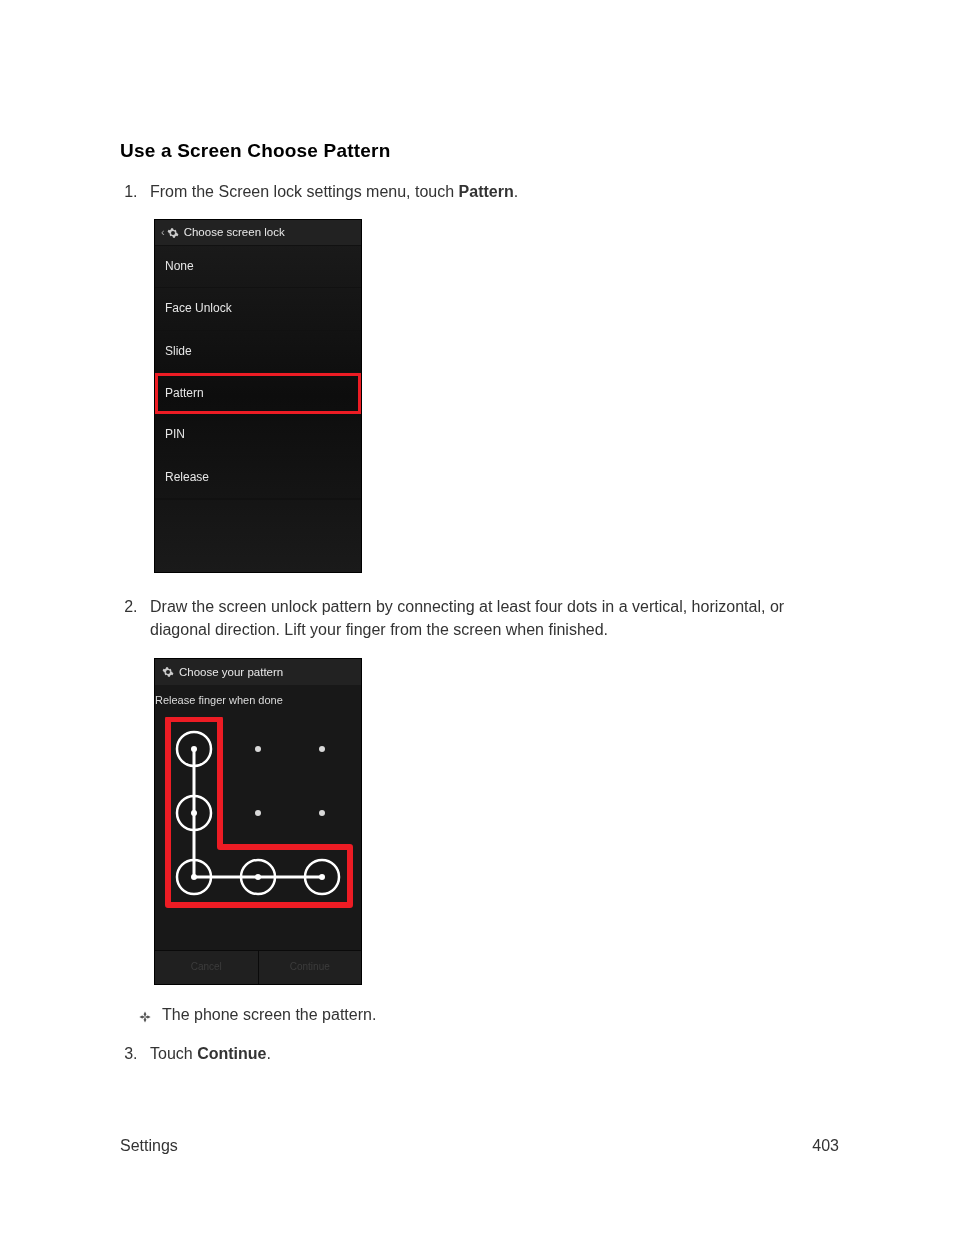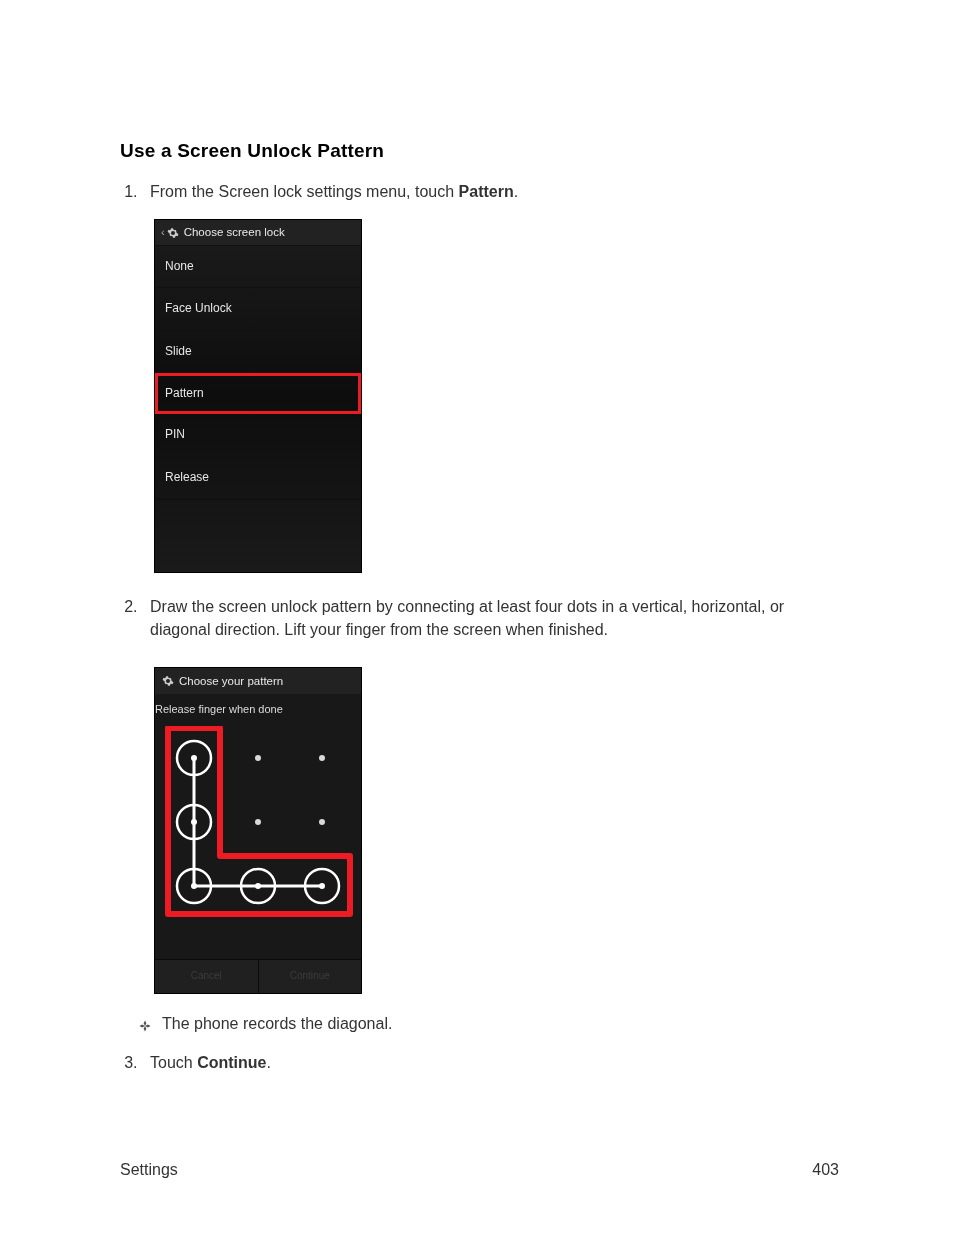--- a/index.html
+++ b/index.html
@@ -85,21 +85,21 @@
   .shot1-footer-pad {
     height: 72px;
     border-top: 1px solid #111;
   }
 
   
   .shot2 {
     width: 206px;
     height: 325px;
     background: #181818;
-    margin: 25px 0 18px 4px;
+    margin: 16px 0 18px 4px;
     color: #e8e8e8;
     border: 1px solid #000;
     display: flex;
     flex-direction: column;
   }
   .shot2-header {
     display: flex;
     align-items: center;
     padding: 5px 7px;
     font-size: 11.5px;
@@ -149,33 +149,33 @@
     width: 14px; height: 14px;
     margin-right: 10px;
     flex: 0 0 auto;
   }
 
   
   .page-footer {
     position: absolute;
     left: 120px;
     right: 115px;
-    bottom: 56px;
+    bottom: 80px;
     display: flex;
     justify-content: space-between;
     font-size: 16px;
     color: #333;
   }
 </style>
 </head>
 <body>
 
 <div class="page">
 
-  <h2 class="section-title">Use a Screen Unlock Pattern</h2>
+  <h2 class="section-title">Use a Screen Choose Pattern</h2>
 
   <ol class="steps">
 
     <li>
       <span>From the Screen lock settings menu, touch </span><b>Pattern</b><span>.</span>
 
       
       <div class="phone-shot">
         <div class="shot1-header">
           <span class="chev">‹</span>
@@ -259,21 +259,21 @@
         <span class="diamond-bullet">
           <svg viewBox="0 0 20 20" width="14" height="14">
             <g fill="#555">
               <polygon points="10,2 12,6 10,10 8,6"></polygon>
               <polygon points="10,10 12,14 10,18 8,14"></polygon>
               <polygon points="2,10 6,8 10,10 6,12"></polygon>
               <polygon points="10,10 14,8 18,10 14,12"></polygon>
             </g>
           </svg>
         </span>
-        <span>The phone records the diagonal.</span>
+        <span>The phone screen the pattern.</span>
       </div>
     </li>
 
     <li>
       <span>Touch </span><b>Continue</b><span>.</span>
     </li>
 
   </ol>
 
   <div class="page-footer">

